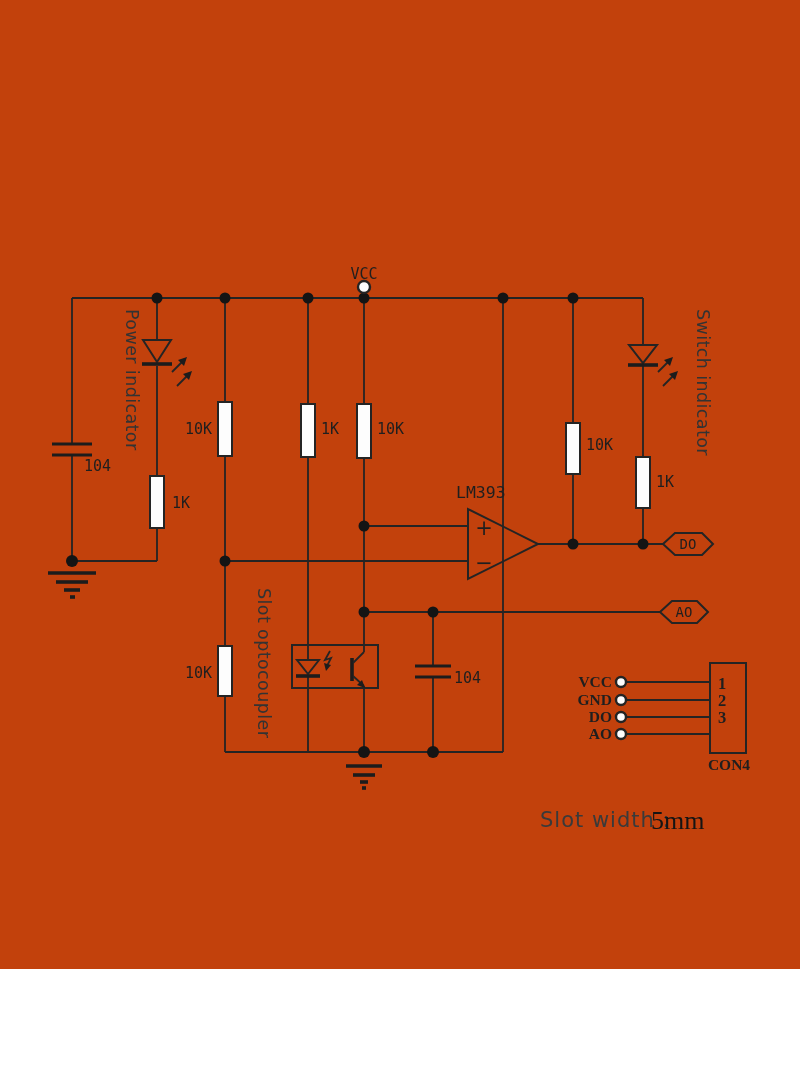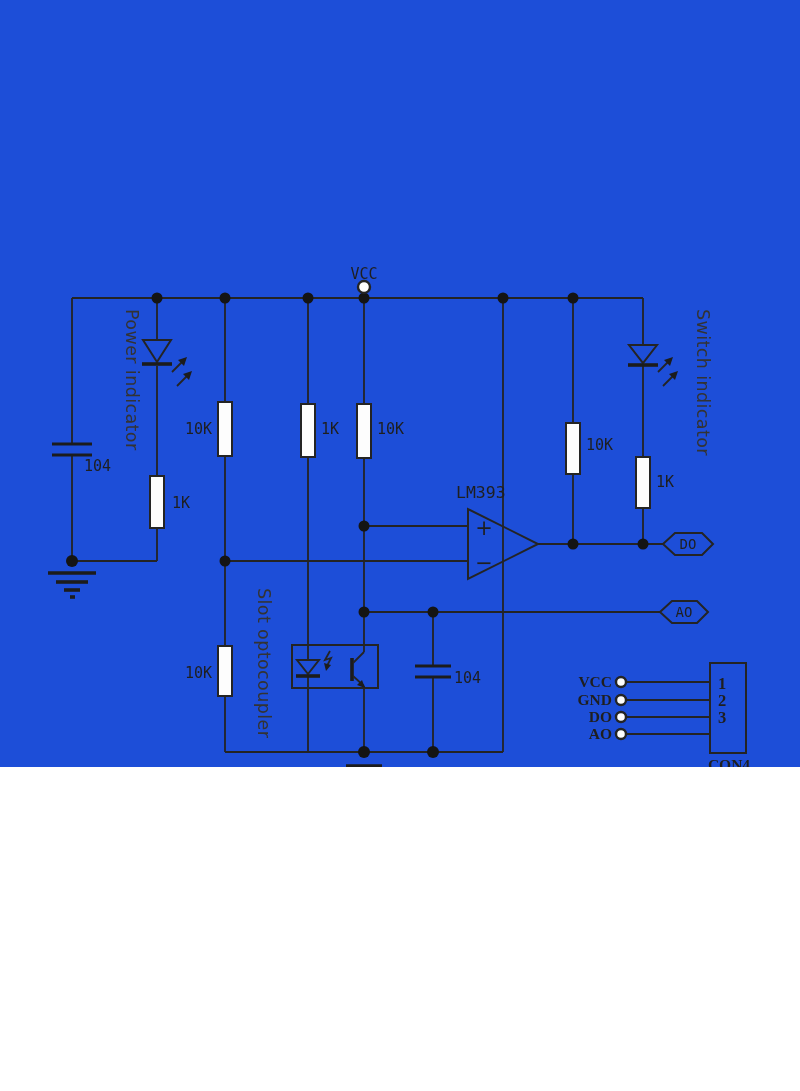--- a/index.html
+++ b/index.html
@@ -1,16 +1,16 @@
 <!DOCTYPE html>
 <html><head>
 <meta charset="utf-8">
 <style>
   html,body{margin:0;padding:0;background:#ffffff;}
-  .canvas{position:relative;width:800px;height:767px;background:#1d4ed8;overflow:hidden;
+  .canvas{position:relative;width:800px;height:969px;background:#c2410c;overflow:hidden;
           font-family:"DejaVu Sans",sans-serif;}
   svg{position:absolute;left:0;top:0;}
   .wire{stroke:#242424;stroke-width:1.8;fill:none;stroke-linecap:butt;}
   .bar{stroke:#1c1c1c;stroke-width:3.6;fill:none;stroke-linecap:butt;}
   .plate{stroke:#1c1c1c;stroke-width:2.8;fill:none;}
   .body{stroke:#242424;stroke-width:2;fill:#fdfdfd;}
   .outline{stroke:#242424;stroke-width:2;fill:none;}
   .dot{fill:#141414;stroke:none;}
   .head{fill:#1c1c1c;stroke:none;}
   .term{fill:#fdfdfd;stroke:#242424;stroke-width:2.4;}

